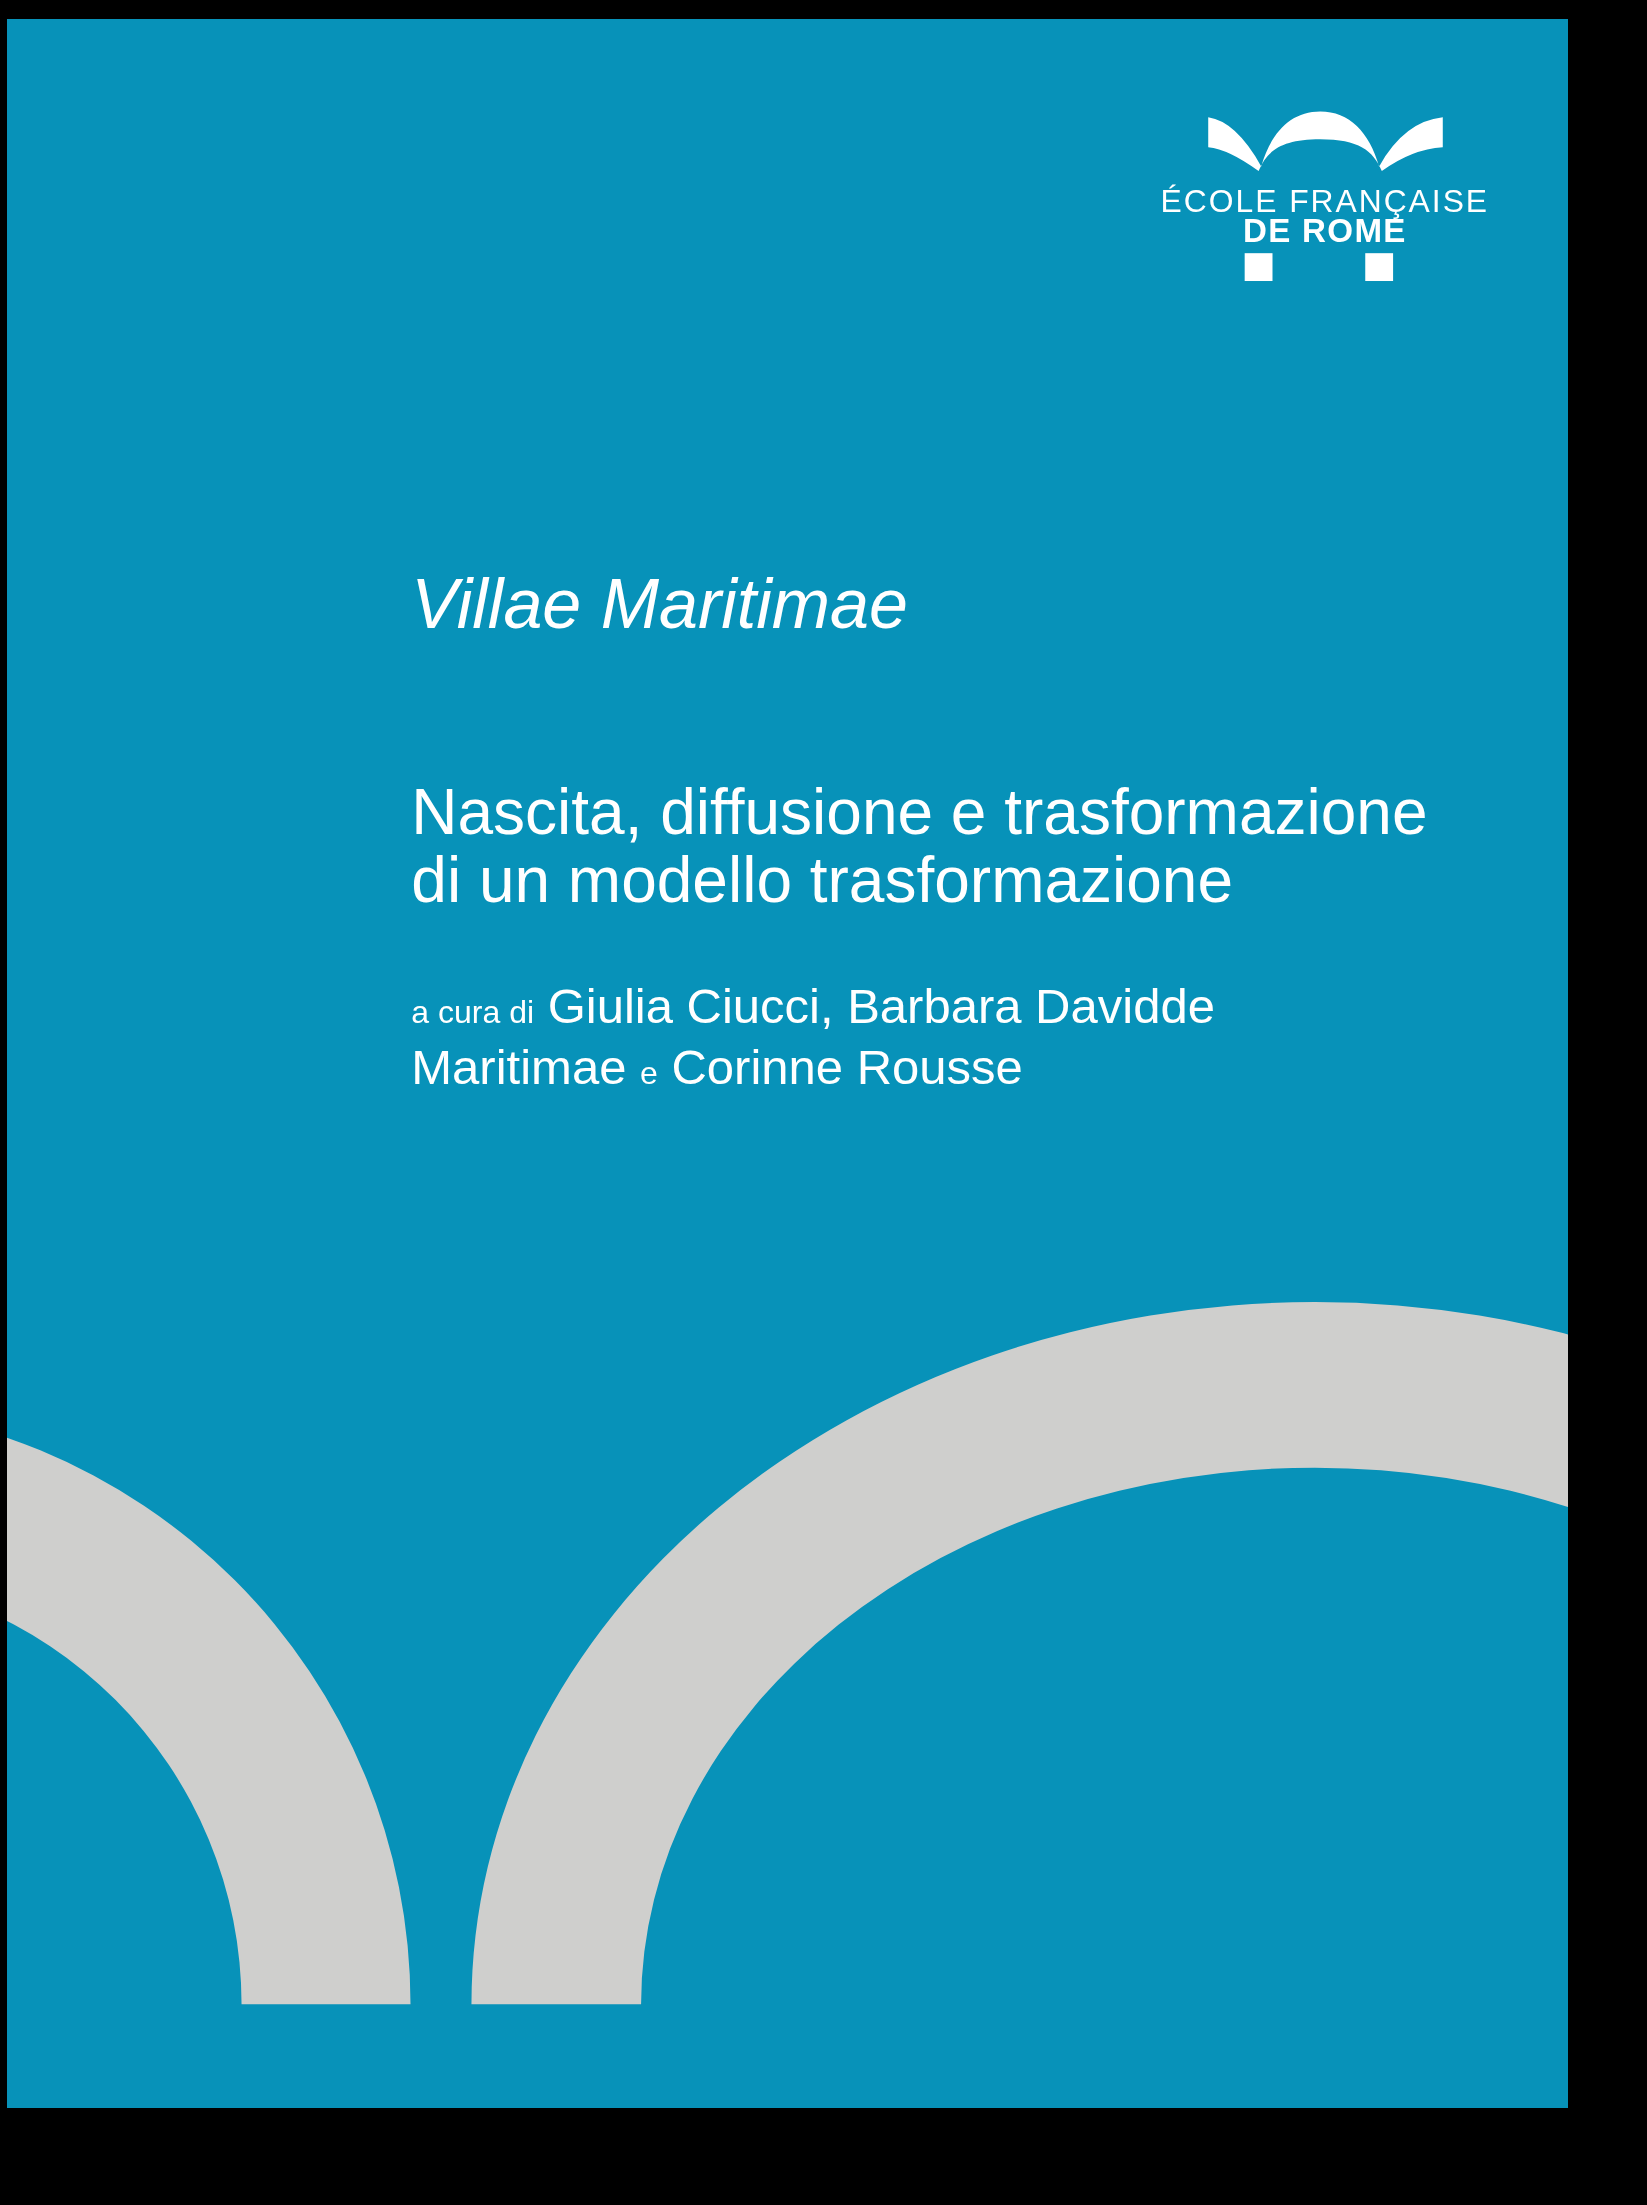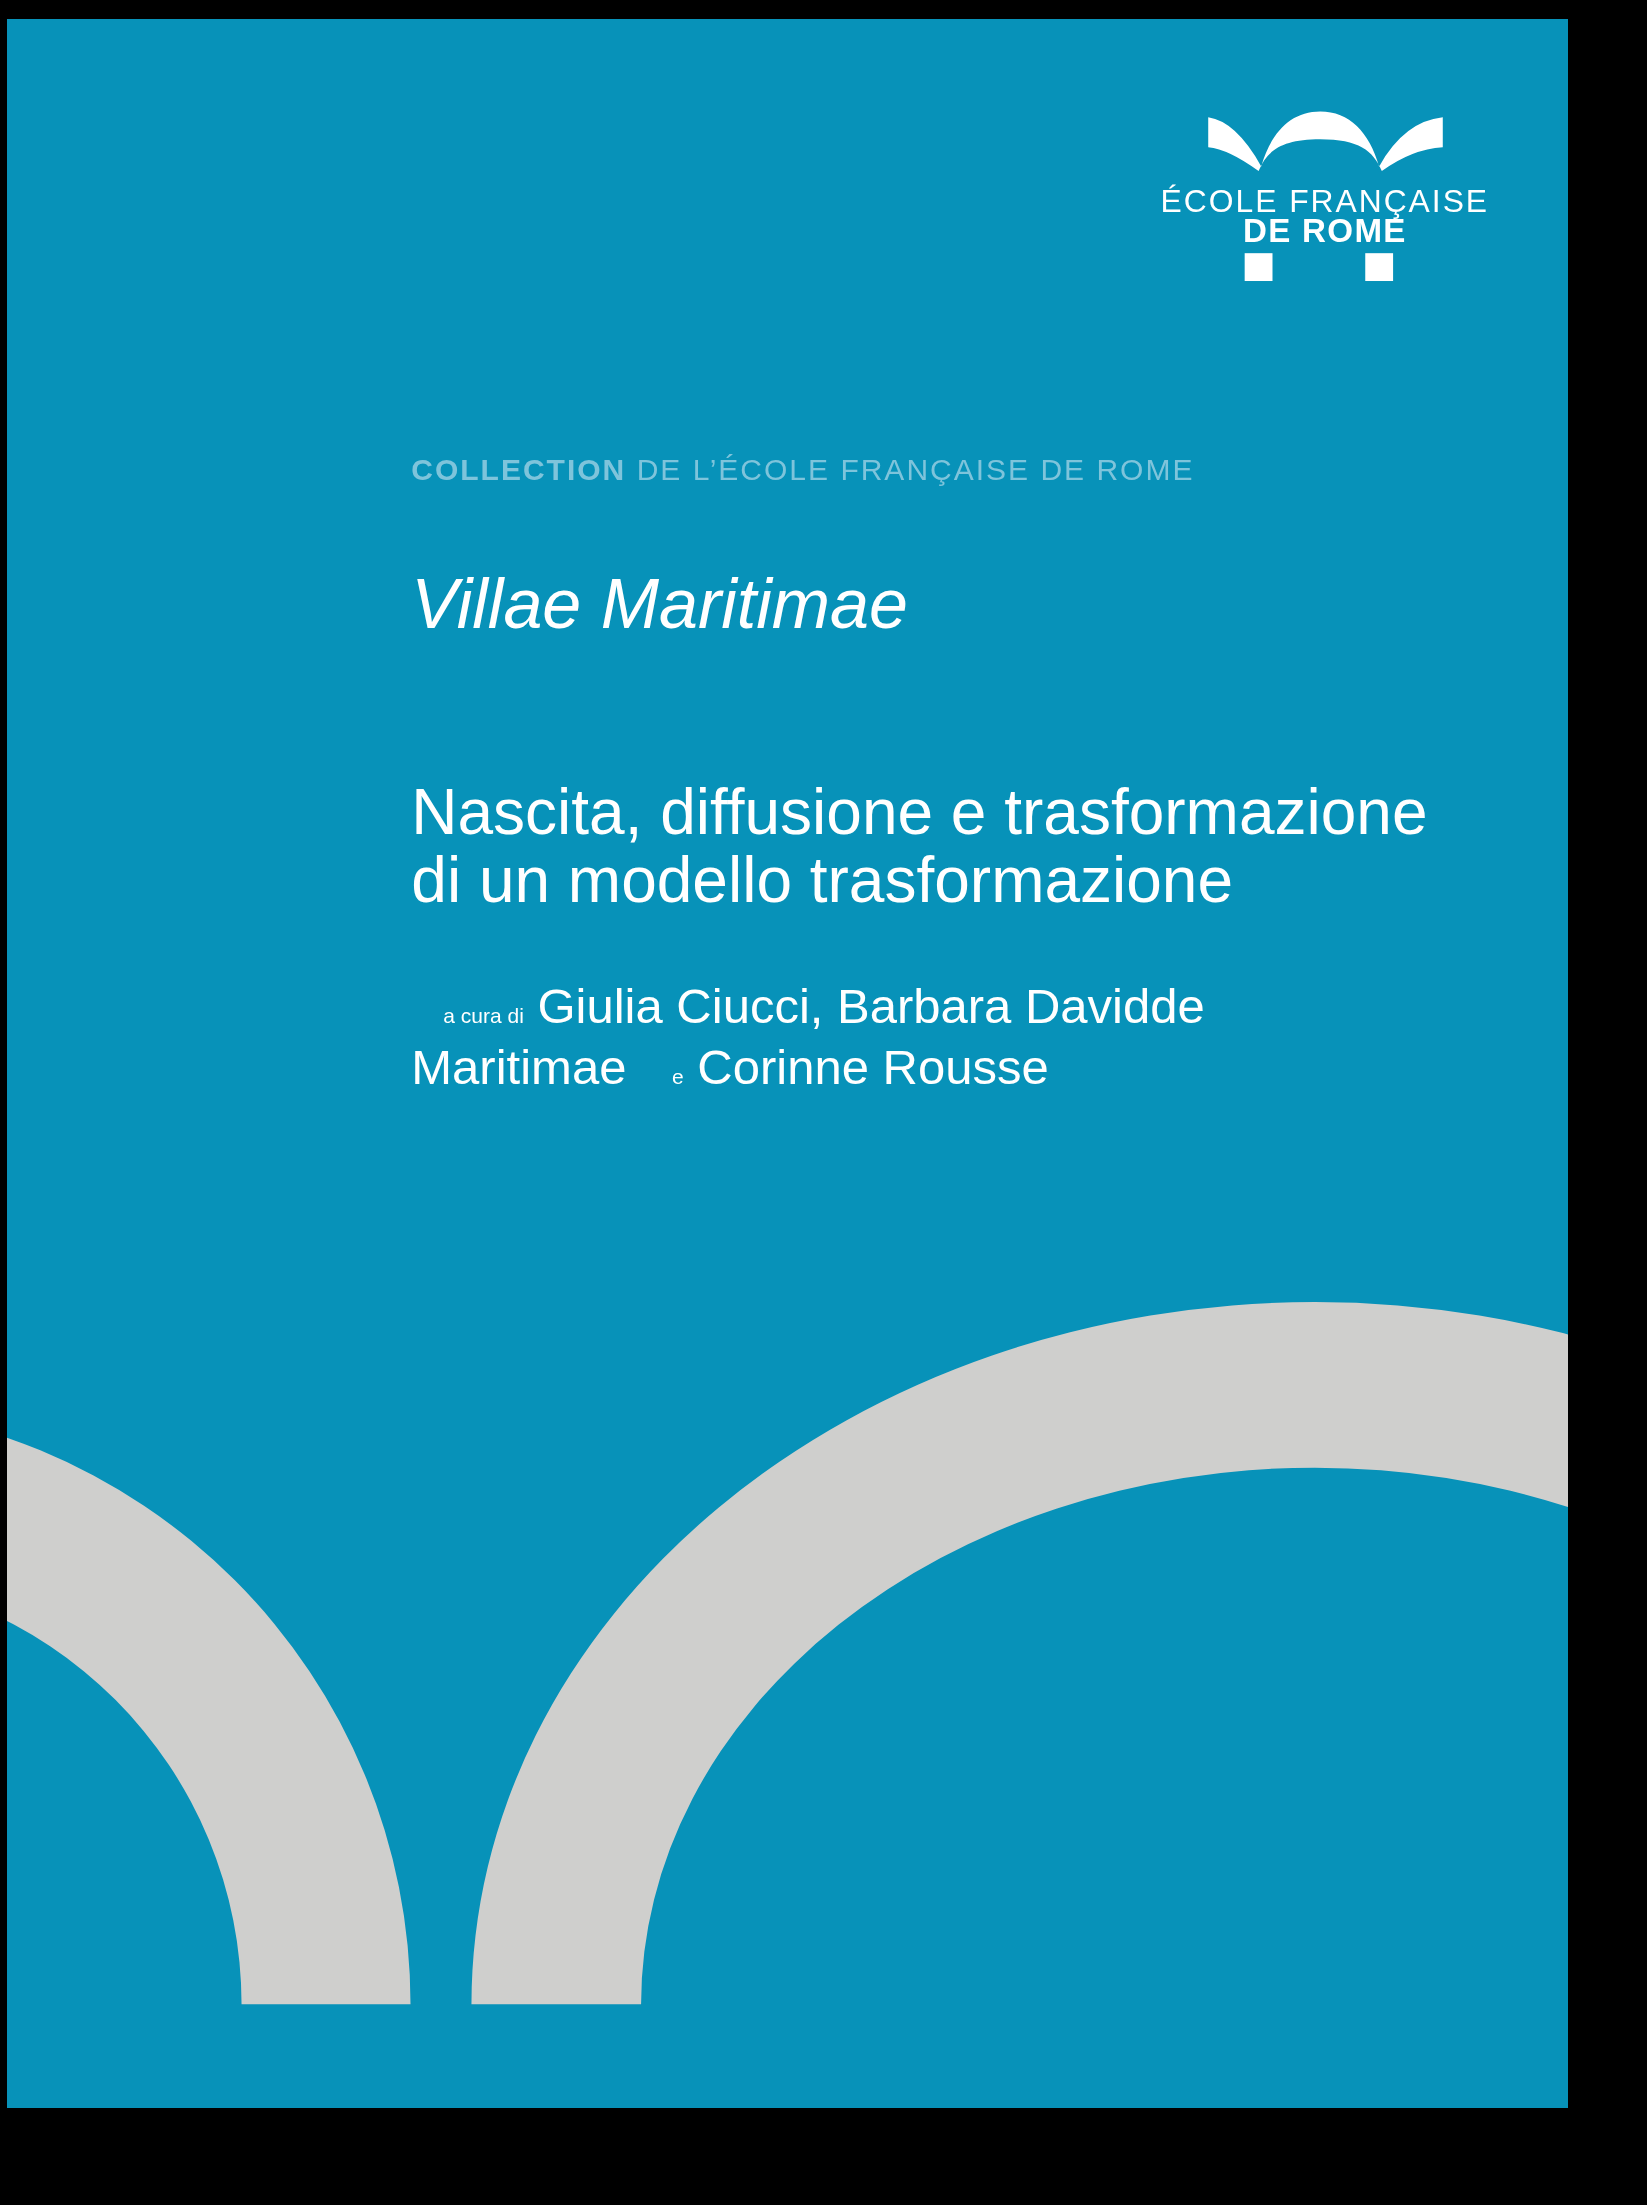--- a/index.html
+++ b/index.html
@@ -28,21 +28,21 @@
   .collection .bold{font-weight:700;}
   .title-line{color:#ffffff;font-size:70px;font-weight:400;}
   .title-1{top:546px;font-style:italic;}
   .title-2{top:633px;}
   .subtitle-line{color:#FFFFFF;font-size:64px;font-weight:400;}
   .subtitle-1{top:758px;}
   .subtitle-2{top:826px;}
   .editors-line{color:#FFFFFF;font-size:49px;font-weight:400;}
   .editors-1{top:960px;}
   .editors-2{top:1021px;}
-  .small-inline{font-size:21px;margin-left:32px;}
+  .small-inline{font-size:32px;}
 </style>
 </head>
 <body>
 
 <div class="page">
   <div class="cover">
 
     <svg class="decor" viewBox="0 0 2356 3152" xmlns="http://www.w3.org/2000/svg">
 
       <path fill="#CFCFCD" d="M 701 2996 A 1273 1060 0 0 1 3247 2996 L 2991 2996 A 1017 810 0 0 0 957 2996 Z"></path>
@@ -59,23 +59,20 @@
                C 2062 198 2040 181 1982 181
                C 1924 181 1902 198 1889 229
                Q 1844 196 1813 193
                Z"></path>
       <rect x="1868" y="353" width="42" height="42" fill="#FFFFFF"></rect>
       <rect x="2050" y="353" width="42" height="42" fill="#FFFFFF"></rect>
       <text x="1989" y="291" text-anchor="middle" fill="#FFFFFF" font-family="Liberation Sans, sans-serif" font-size="48" letter-spacing="3">ÉCOLE FRANÇAISE</text>
       <text x="1989" y="336" text-anchor="middle" fill="#FFFFFF" font-family="Liberation Sans, sans-serif" font-size="50" font-weight="bold" letter-spacing="2">DE ROME</text>
     </svg>
 
-    <div class="txt collection">
-      <span class="bold">COLLECTION</span><span> DE L’ÉCOLE FRANÇAISE DE ROME</span>
-    </div>
 
     <div class="txt title-line title-1">Villae Maritimae</div>
 
     <div class="txt subtitle-line subtitle-1">Nascita, diffusione e trasformazione</div>
     <div class="txt subtitle-line subtitle-2">di un modello trasformazione</div>
 
     <div class="txt editors-line editors-1">
       <span class="small-inline">a cura di</span>
       <span>Giulia Ciucci, Barbara Davidde</span>
     </div>

